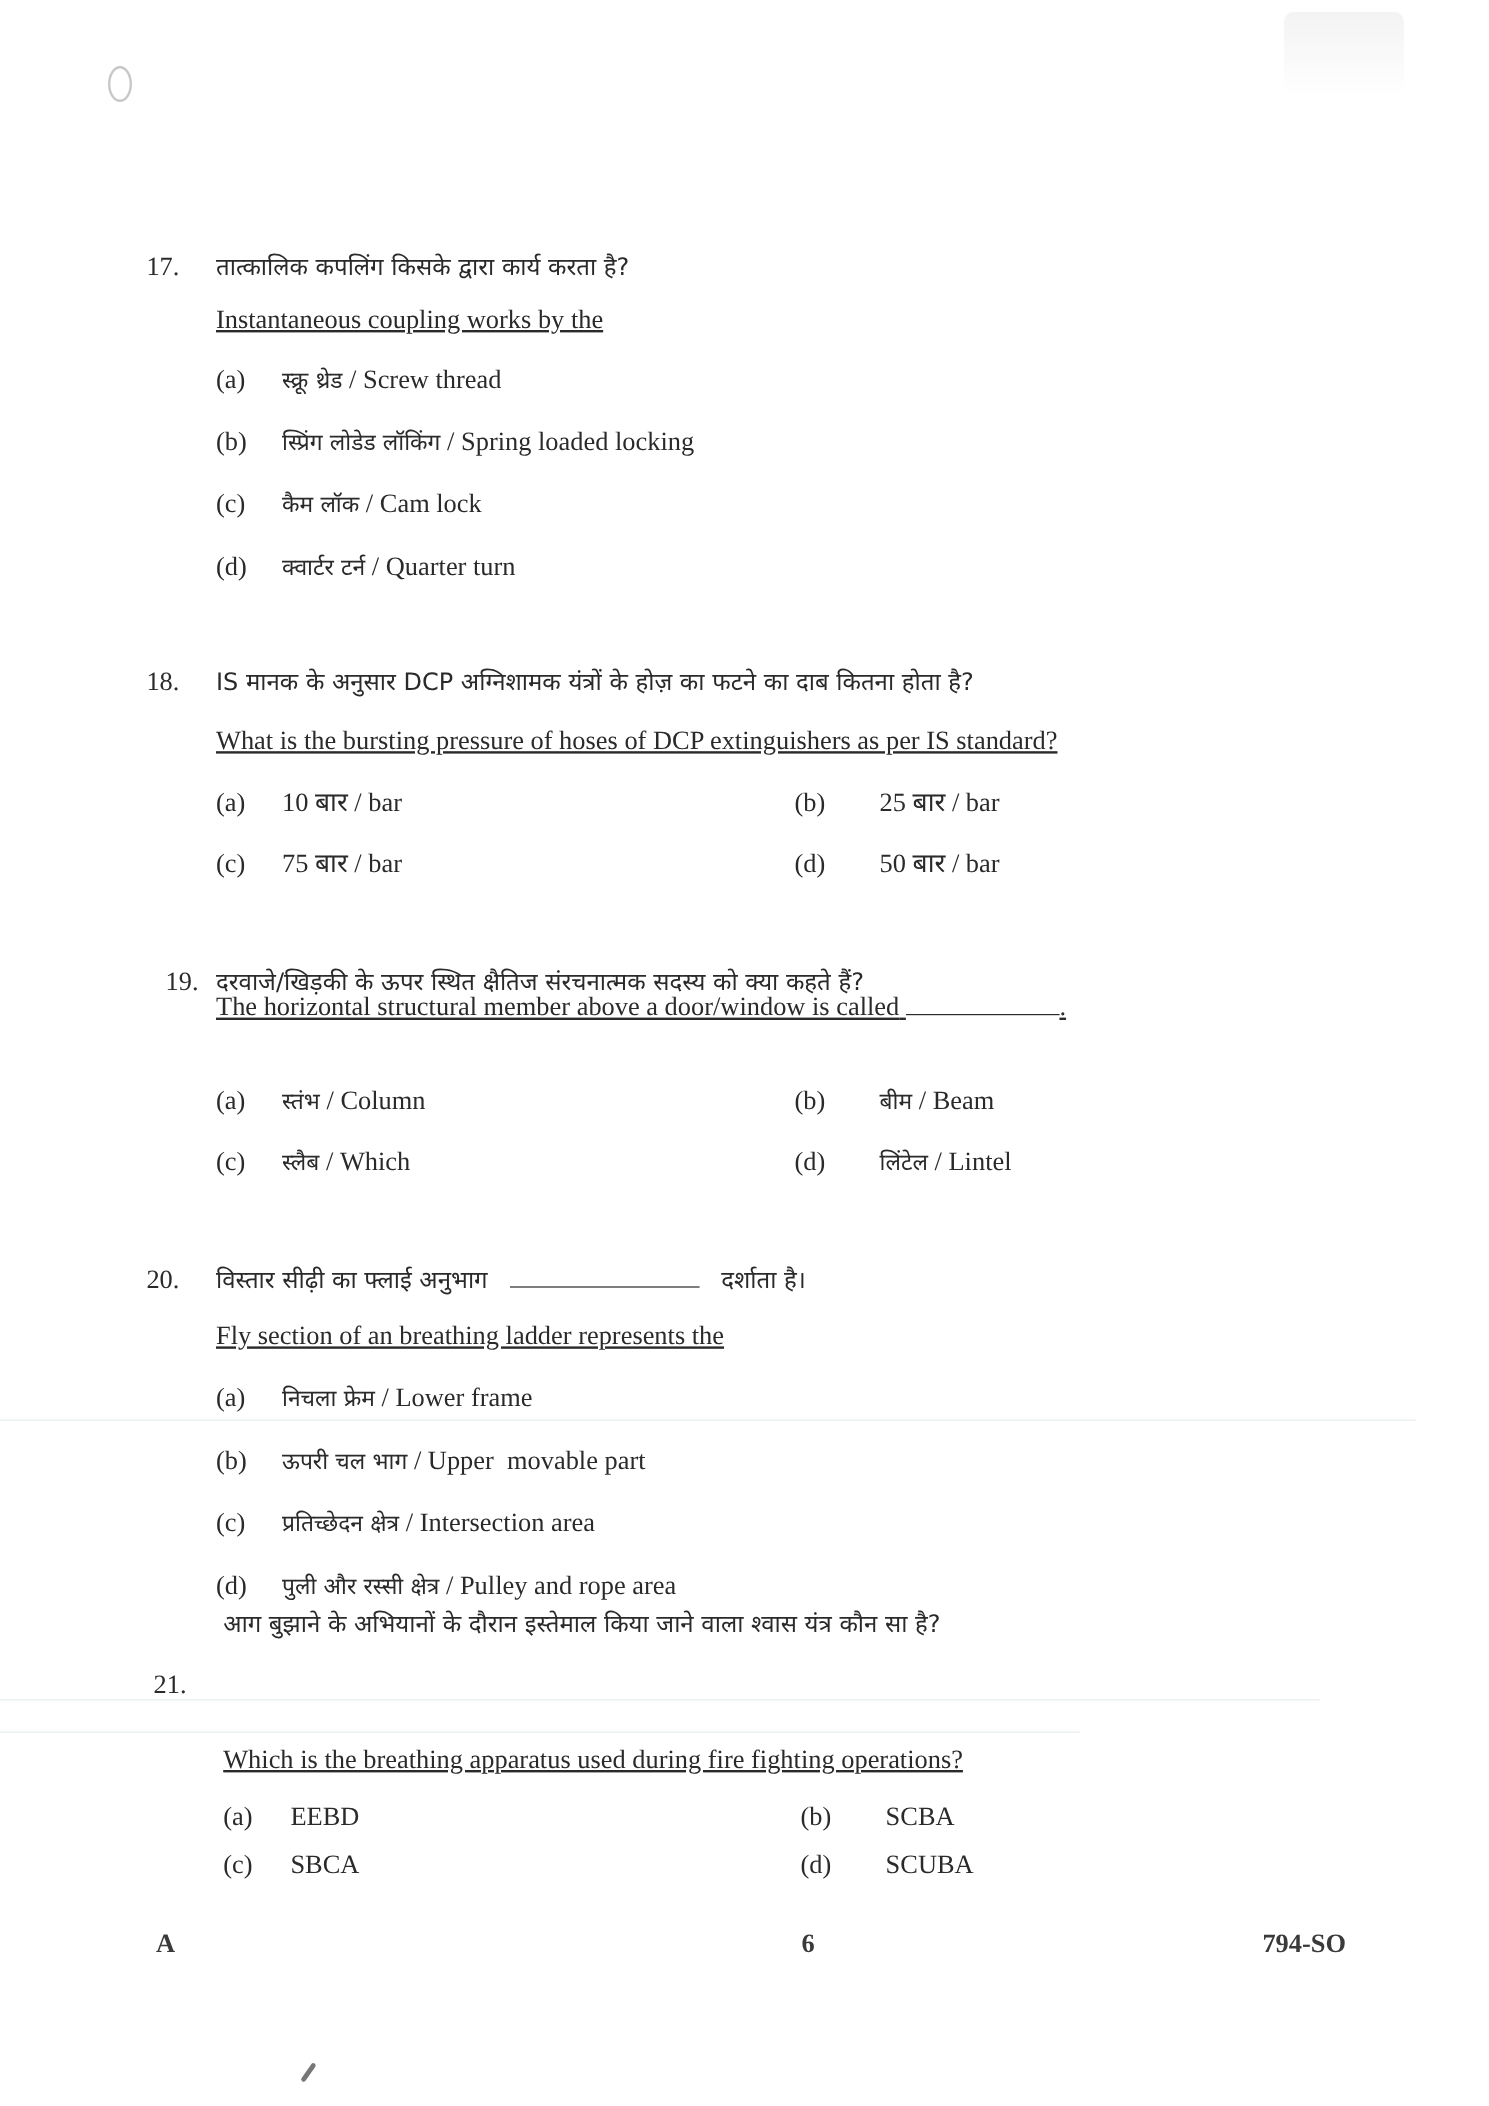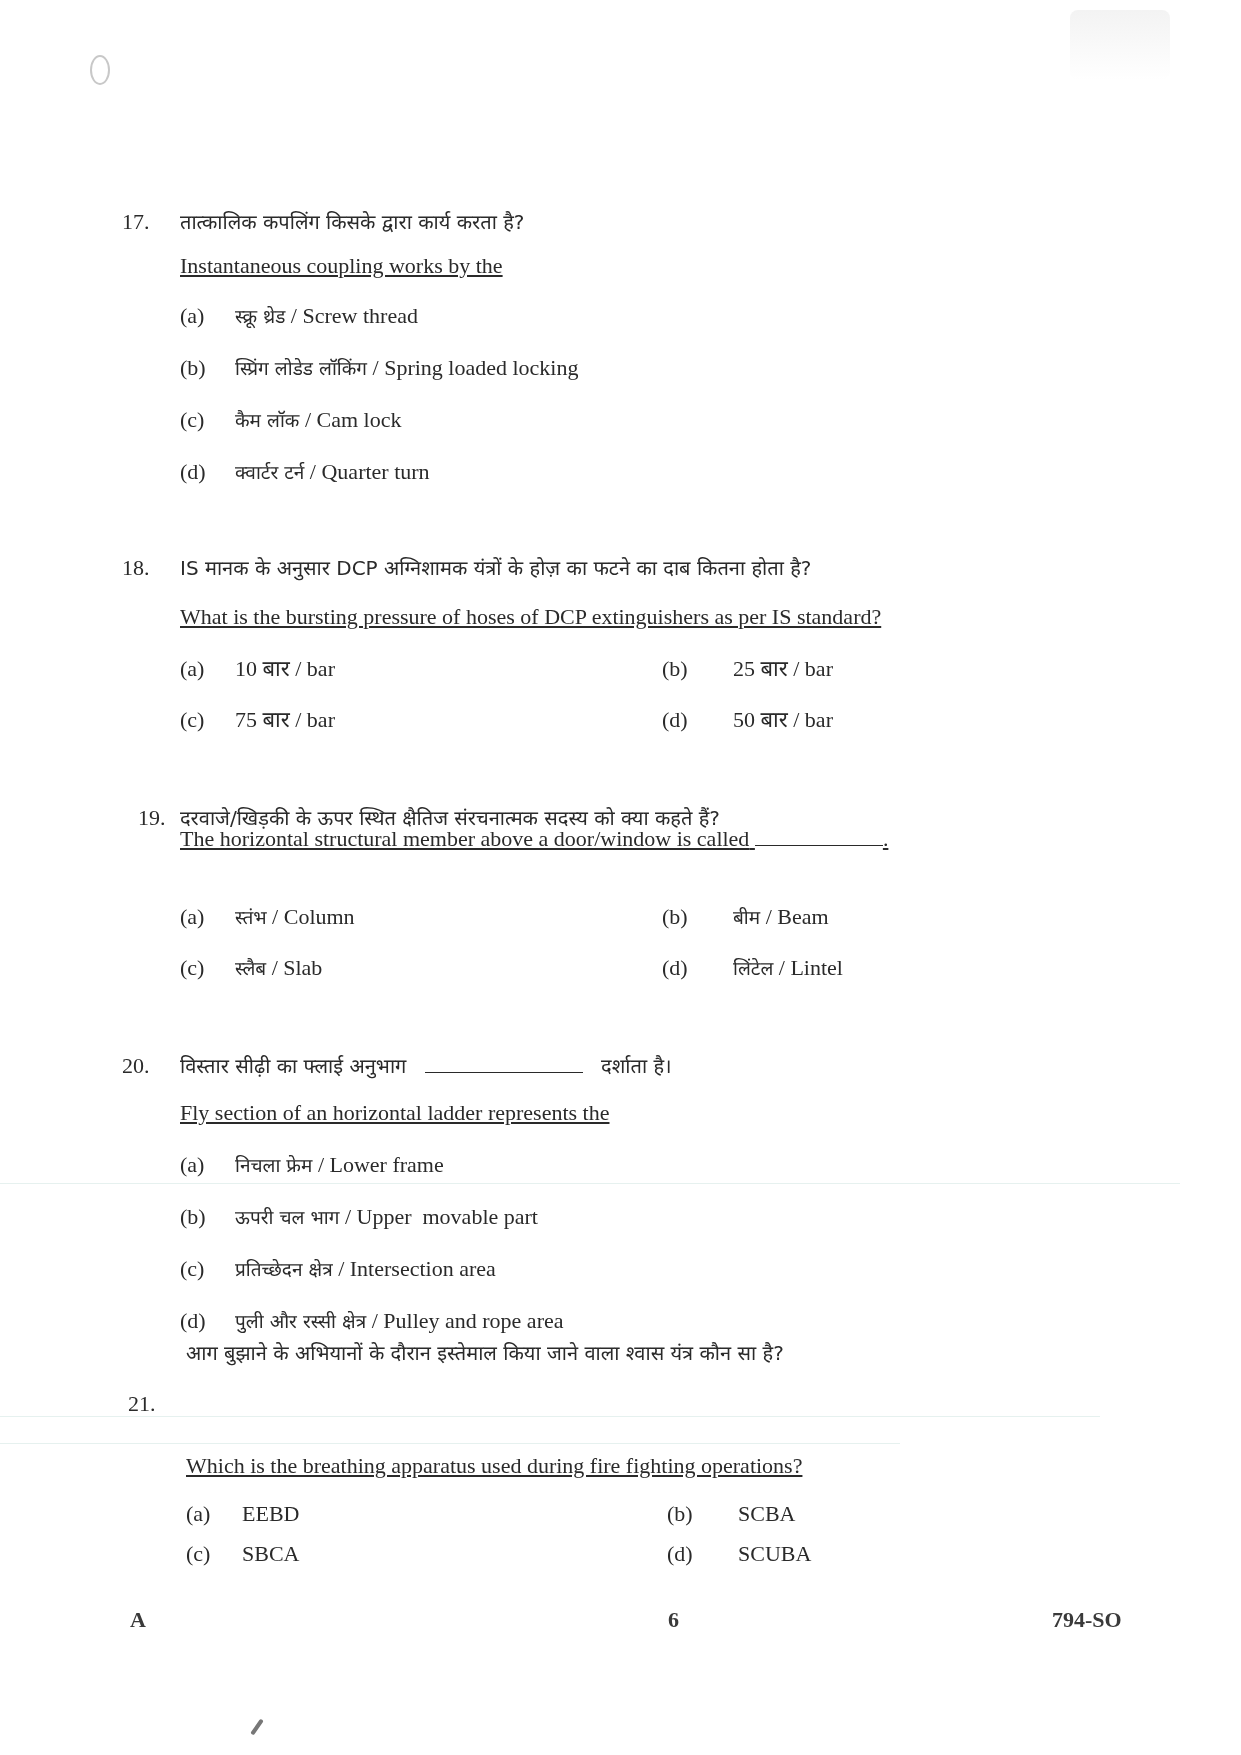--- a/index.html
+++ b/index.html
@@ -178,39 +178,39 @@
   <span class="opt-text" style="left:733px; top:903px;">
     <span class="opt-hi">बीम</span>
     <span>/</span>
     <span>Beam</span>
   </span>
 
   <span class="opt-label" style="left:180px; top:954px;">(c)</span>
   <span class="opt-text" style="left:235px; top:954px;">
     <span class="opt-hi">स्लैब</span>
     <span>/</span>
-    <span>Slab</span>
+    <span>Which</span>
   </span>
 
   <span class="opt-label" style="left:662px; top:954px;">(d)</span>
   <span class="opt-text" style="left:733px; top:954px;">
     <span class="opt-hi">लिंटेल</span>
     <span>/</span>
     <span>Lintel</span>
   </span>
 </div>
 
 <div class="question">
   <span class="q-num" style="left:122px; top:1052px;">20.</span>
   <span class="q-line hindi" style="left:180px; top:1052px;">
     <span>विस्तार सीढ़ी का फ्लाई अनुभाग</span>
     <span class="blank" style="width:158px; margin:0 12px;"></span>
     <span>दर्शाता है।</span>
   </span>
-  <span class="q-line english" style="left:180px; top:1099px;">Fly section of an horizontal ladder represents the</span>
+  <span class="q-line english" style="left:180px; top:1099px;">Fly section of an breathing ladder represents the</span>
 
   <span class="opt-label" style="left:180px; top:1151px;">(a)</span>
   <span class="opt-text" style="left:235px; top:1151px;">
     <span class="opt-hi">निचला फ्रेम</span>
     <span>/</span>
     <span>Lower frame</span>
   </span>
 
   <span class="opt-label" style="left:180px; top:1203px;">(b)</span>
   <span class="opt-text" style="left:235px; top:1203px;">

